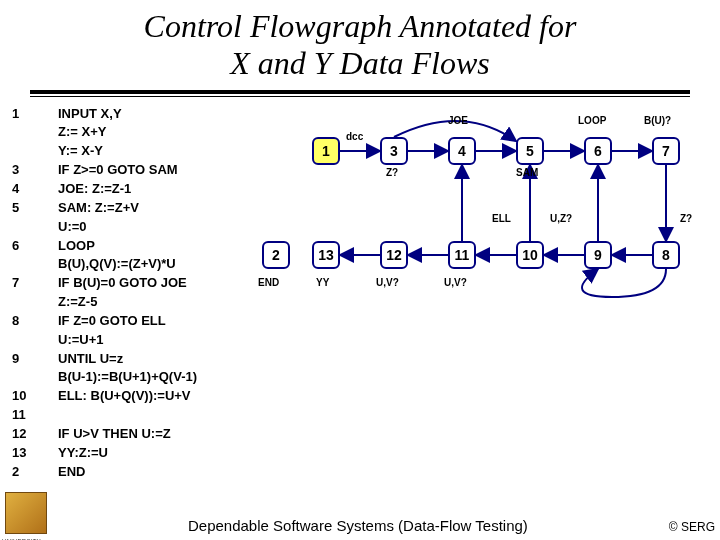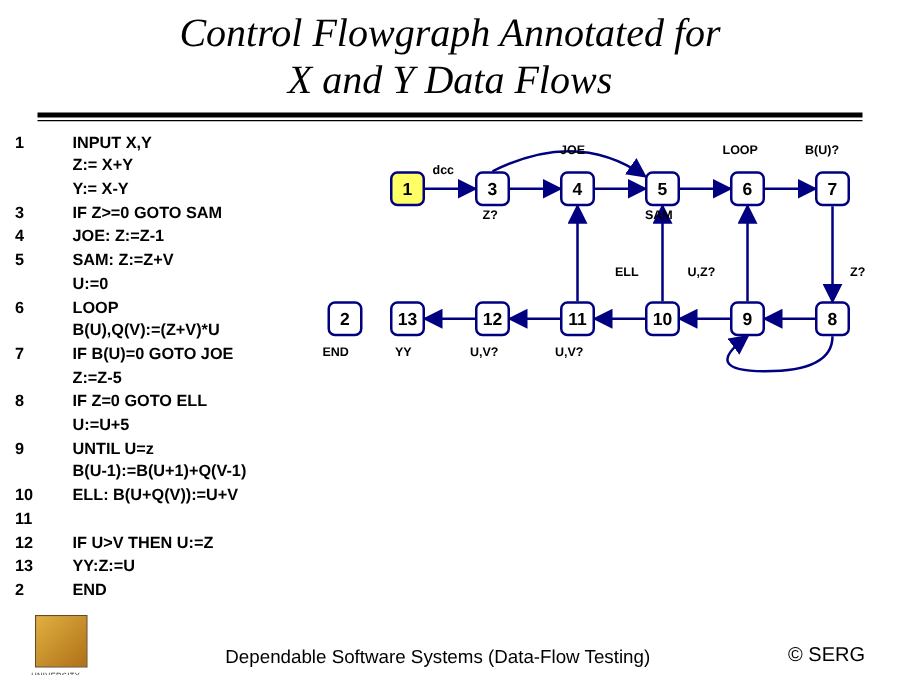--- a/index.html
+++ b/index.html
@@ -78,26 +78,26 @@
     width: 420px; height: 260px;
     z-index: 2;
   }
   .footer {
     position: absolute;
     bottom: 4px;
     left: 0; right: 0;
     display: flex;
     align-items: flex-end;
     justify-content: space-between;
-    padding: 0 28px 2px;
+    padding: 0 5px 2px;
     font-family: "Trebuchet MS", sans-serif;
     font-size: 15px;
   }
   .footer-center { flex: 1; text-align: center; }
-  .footer-right { font-size: 16px; }
+  .footer-right { font-size: 12px; }
   .logo {
     width: 42px; height: 42px;
     background: linear-gradient(135deg,#e0b040,#b07018);
     border: 1px solid #704810;
     position: relative;
   }
   .logo::after {
     content: "UNIVERSITY";
     position: absolute;
     bottom: -11px; left: -4px;
@@ -162,21 +162,21 @@
     <div class="code-line">
         <span class="ln"></span>
         <span class="ct">Z:=Z-5</span>
       </div>
     <div class="code-line">
         <span class="ln">8</span>
         <span class="ct">IF Z=0 GOTO ELL</span>
       </div>
     <div class="code-line">
         <span class="ln"></span>
-        <span class="ct">U:=U+5</span>
+        <span class="ct">U:=U+1</span>
       </div>
     <div class="code-line">
         <span class="ln">9</span>
         <span class="ct">UNTIL U=z</span>
       </div>
     <div class="code-line">
         <span class="ln"></span>
         <span class="ct">B(U-1):=B(U+1)+Q(V-1)</span>
       </div>
     <div class="code-line">

